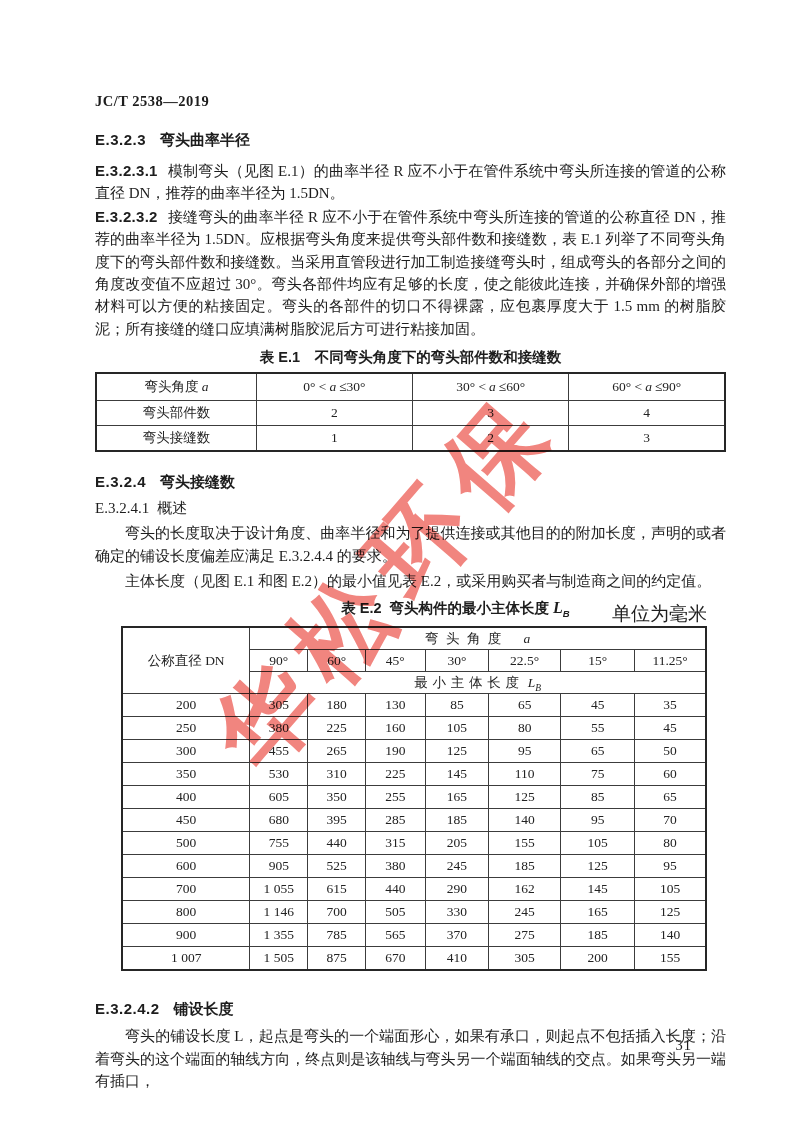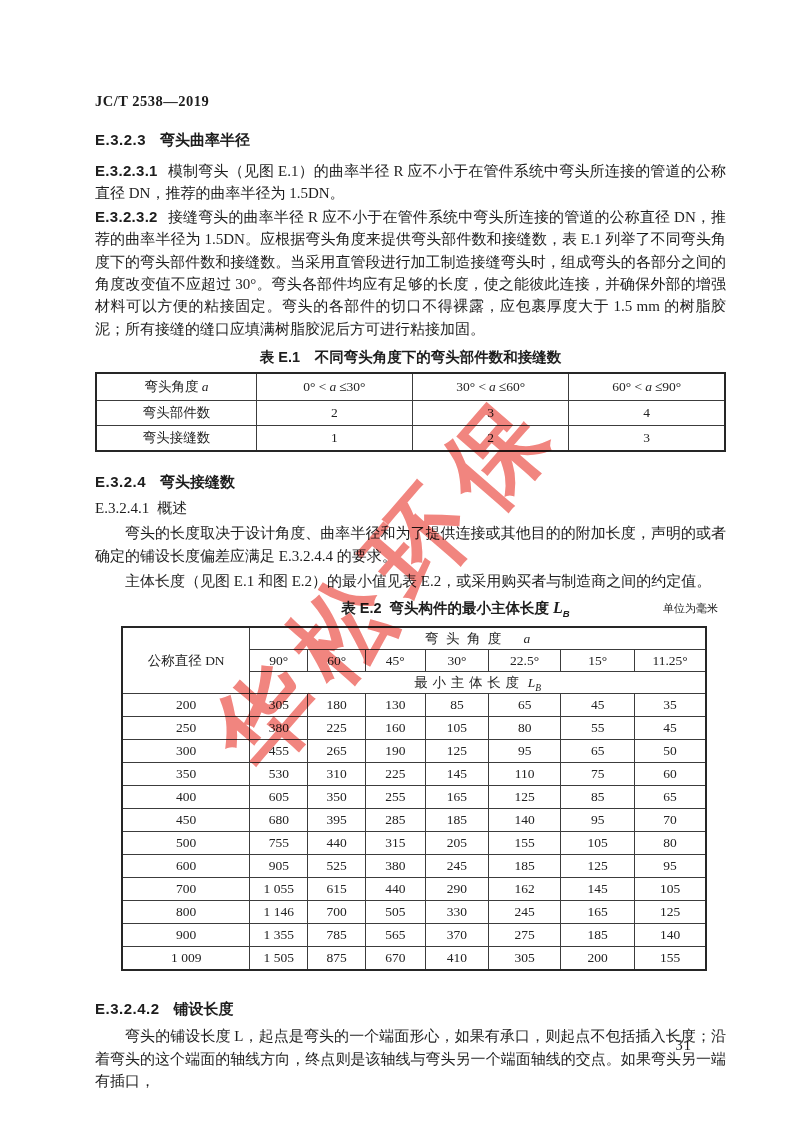--- a/index.html
+++ b/index.html
@@ -40,21 +40,21 @@
   .cap-prefix{ margin-right:8px; }
   .var{ font-style:italic; font-family:"Liberation Serif",serif; font-weight:bold; }
   .var-reg{ font-style:italic; font-family:"Liberation Serif",serif; }
   sub.vsub{ font-size:9.5px; font-style:italic; }
 
   .caption-row{ position:relative; height:20px; }
   .caption-row .tbl-caption{
     position:absolute; left:0; right:0; transform:translateX(45px);
   }
   .unit-note{
-    position:absolute; right:8px; top:2px; font-size:11px; font-weight:normal;
+    position:absolute; right:19px; top:2px; font-size:19px; font-weight:normal;
     font-family:Liberation Mono, monospace;
   }
 
   table{ border-collapse:collapse; text-align:center; font-size:13.5px; color:#222; }
   td{ border:1px solid #3c3c3c; padding:0 2px; }
 
   table.e1{ width:631px; margin-top:6px; border:2px solid #262626; }
   table.e1 td{ height:24px; }
   table.e1 tr.hdr td{ height:26px; }
 
@@ -290,21 +290,21 @@
             <td>900</td>
             <td>1 355</td>
             <td>785</td>
             <td>565</td>
             <td>370</td>
             <td>275</td>
             <td>185</td>
             <td>140</td>
           </tr>
           <tr>
-            <td>1 009</td>
+            <td>1 007</td>
             <td>1 505</td>
             <td>875</td>
             <td>670</td>
             <td>410</td>
             <td>305</td>
             <td>200</td>
             <td>155</td>
           </tr>
         </tbody>
     </table>

